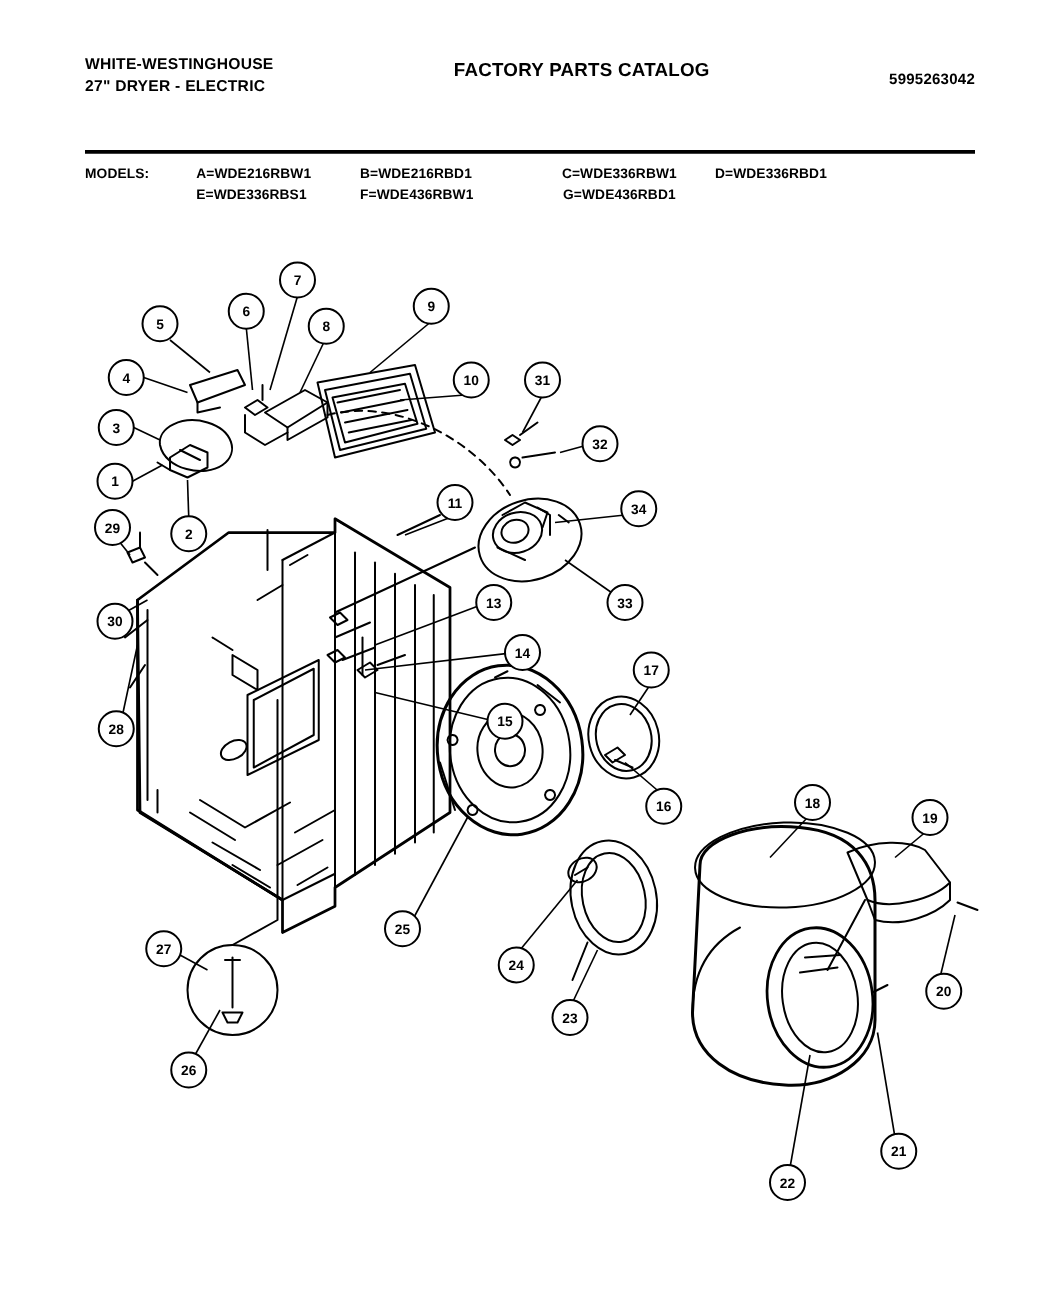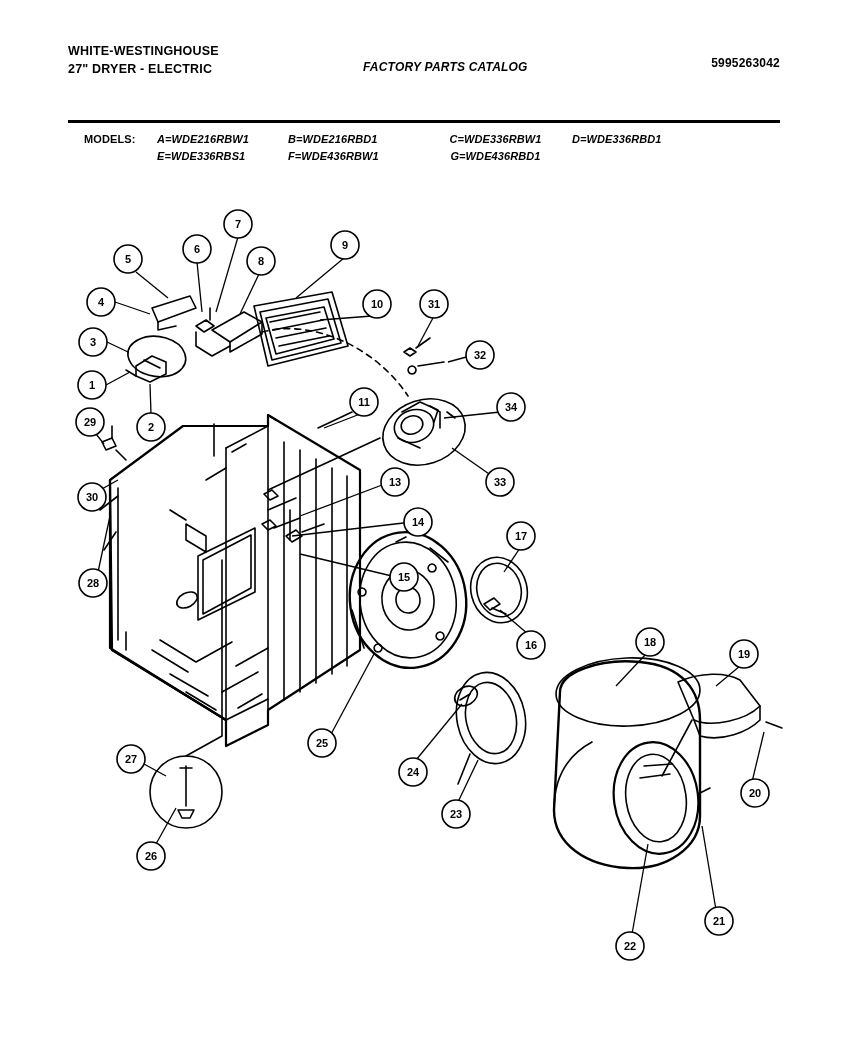--- a/index.html
+++ b/index.html
@@ -32,25 +32,24 @@
   .brand-line1, .brand-line2 {
     font-size: 12.5px;
     font-weight: bold;
     letter-spacing: 0.2px;
     line-height: 15px;
   }
   .brand-line2 { margin-top: 3px; }
   .catalog-title {
     position: absolute;
     left: 295px;
-    top: 16px;
-    font-size: 12px;
+    top: 4px;
+    font-size: 15px;
     font-weight: bold;
     letter-spacing: 0.2px;
-    font-style: italic;
   }
   .catalog-number {
     position: absolute;
     right: 0px;
     top: 12px;
     font-size: 12px;
     font-weight: bold;
     letter-spacing: 0.2px;
   }
 
@@ -68,36 +67,35 @@
     position: absolute;
     left: 68px;
     top: 133px;
     width: 712px;
     font-size: 11px;
     font-weight: bold;
     letter-spacing: 0.1px;
   }
   .models-label {
     position: absolute;
-    left: 16px;
+    left: 0px;
     top: 0px;
   }
   .models-grid {
     position: absolute;
     left: 89px;
     top: 0px;
   }
   .models-row {
     height: 17px;
     white-space: nowrap;
   }
   .model-cell {
     display: inline-block;
     width: 131px;
-    font-style: italic;
   }
   .model-cell.wide { width: 153px; text-align: center; }
 
   
   .diagram {
     position: absolute;
     left: 0px;
     top: 180px;
     width: 848px;
     height: 860px;

